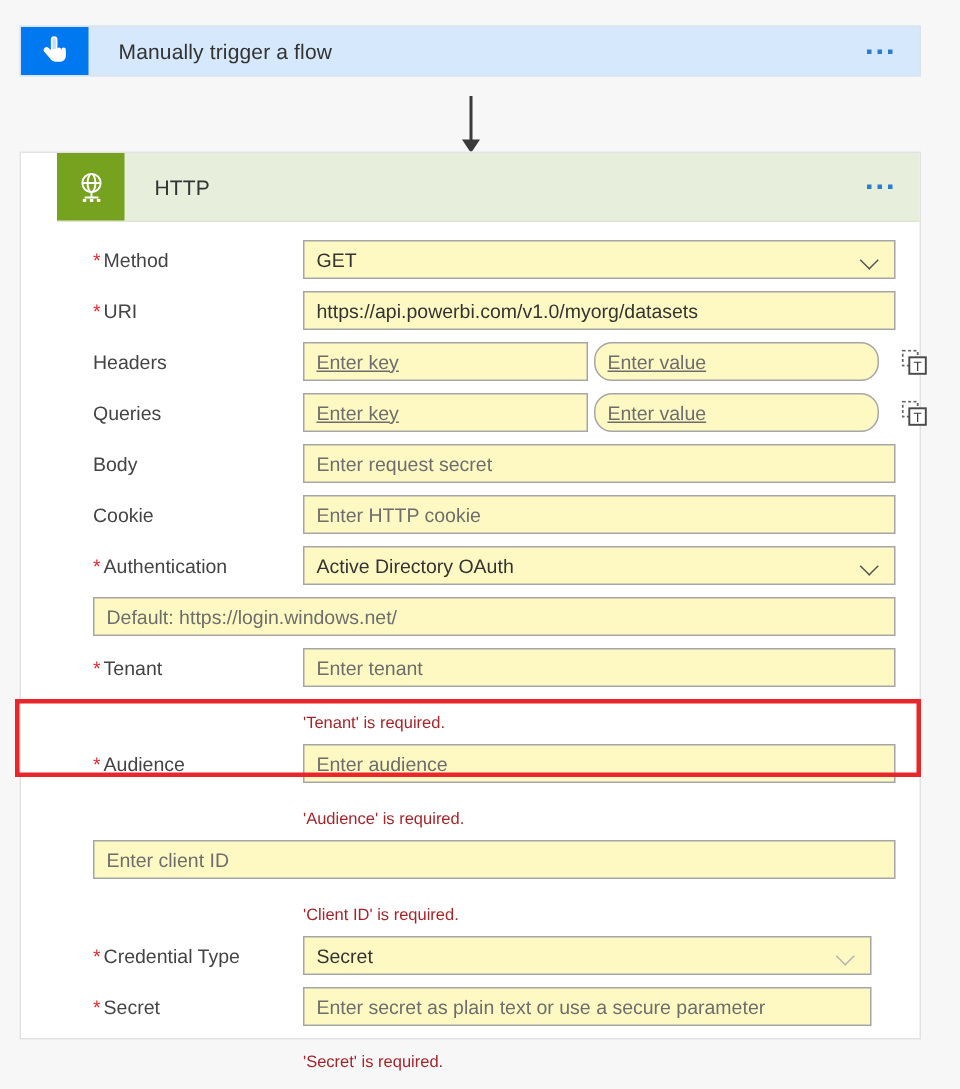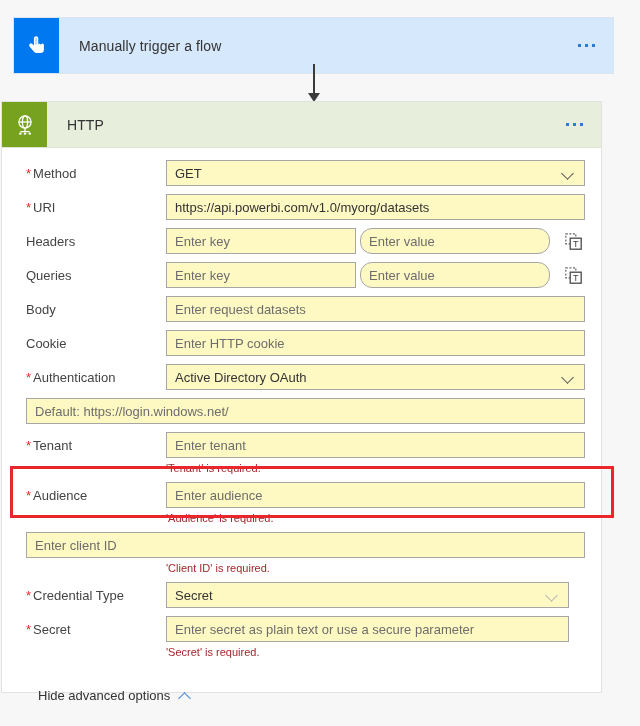--- a/index.html
+++ b/index.html
@@ -21,34 +21,35 @@
   .card {
     position: absolute;
     background: #ffffff;
     box-sizing: border-box;
   }
 
   .trigger-card {
     left: 13px;
     top: 17px;
     width: 601px;
-    height: 57px;
+    height: 34px;
     border: 1px solid #d9e4ef;
     background: #d6e8fb;
     display: flex;
     align-items: stretch;
   }
 
   .action-card {
-    left: 1px;
+    left: 13px;
     top: 101px;
     width: 601px;
     height: 592px;
     border: 1px solid #e2e2e2;
     background: #ffffff;
+    padding-left: 24px;
   }
 
   .card-header {
     height: 45px;
     display: flex;
     align-items: stretch;
     background: #e7eedc;
     border-bottom: 1px solid #dfe6d4;
   }
 
@@ -111,21 +112,21 @@
     padding: 12px 0 0 0;
   }
 
   .row {
     display: flex;
     align-items: flex-start;
     padding: 0 16px 0 24px;
     min-height: 25px;
     margin-bottom: 8px;
   }
-  .row.tight { margin-bottom: 2px; }
+  .row.tight { margin-bottom: 16px; }
 
   .label {
     width: 140px;
     min-width: 140px;
     font-size: 13px;
     color: #444444;
     padding-top: 6px;
     line-height: 15px;
   }
   .label .req {
@@ -146,20 +147,21 @@
     padding: 0 8px;
     font-size: 13px;
     color: #333333;
     flex: 1;
   }
   .field.placeholder { color: #6d6d6d; }
 
   .field.half {
     flex: 0 0 190px;
     width: 190px;
+    text-decoration: underline;
   }
   .field.half + .field.half { margin-left: 4px; border-radius: 12px; }
 
   .chev {
     margin-left: auto;
     width: 14px;
     height: 8px;
     position: relative;
   }
   .chev::before {
@@ -323,21 +325,21 @@
             <rect x="5.2" y="5.2" width="11" height="11" fill="#ffffff" stroke="#4a4a4a" stroke-width="1.3"></rect>
             <text x="10.7" y="14.1" font-family="Liberation Sans, sans-serif" font-size="9" text-anchor="middle" fill="#3a3a3a">T</text>
           </svg>
         </div>
       </div>
     </div>
 
     <div class="row">
       <div class="label">Body</div>
       <div class="control">
-        <div class="field placeholder">Enter request datasets</div>
+        <div class="field placeholder">Enter request secret</div>
       </div>
     </div>
 
     <div class="row">
       <div class="label">Cookie</div>
       <div class="control">
         <div class="field placeholder">Enter HTTP cookie</div>
       </div>
     </div>
 

